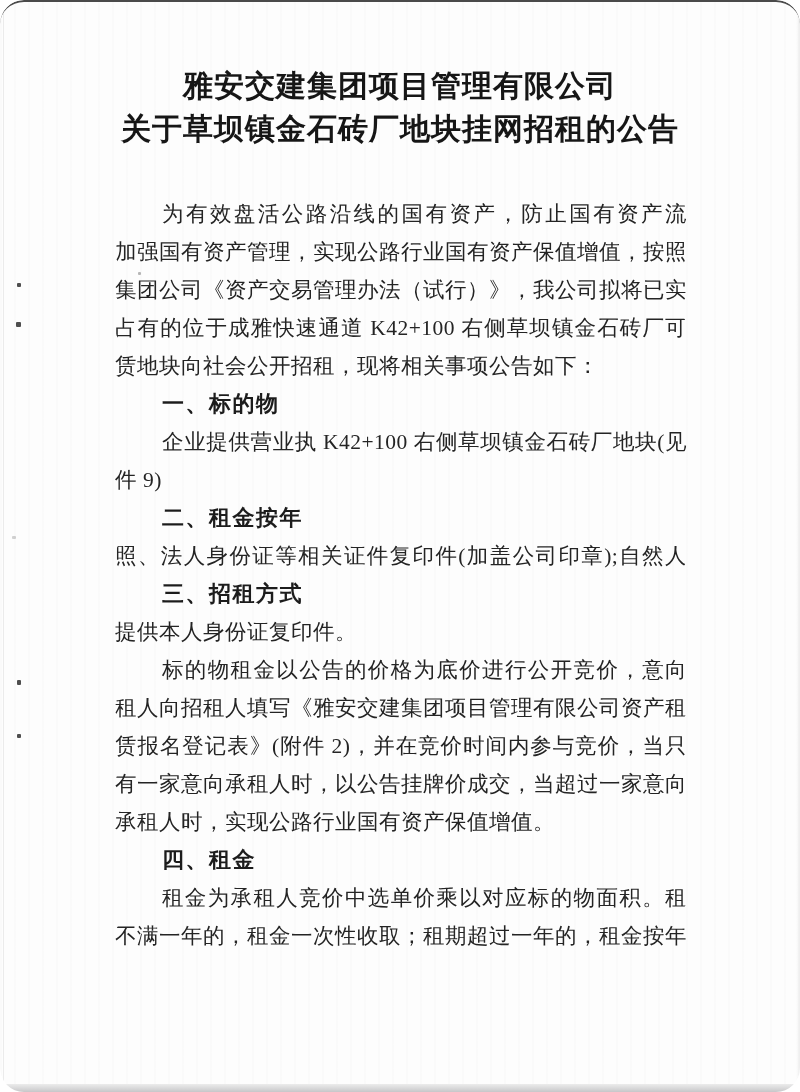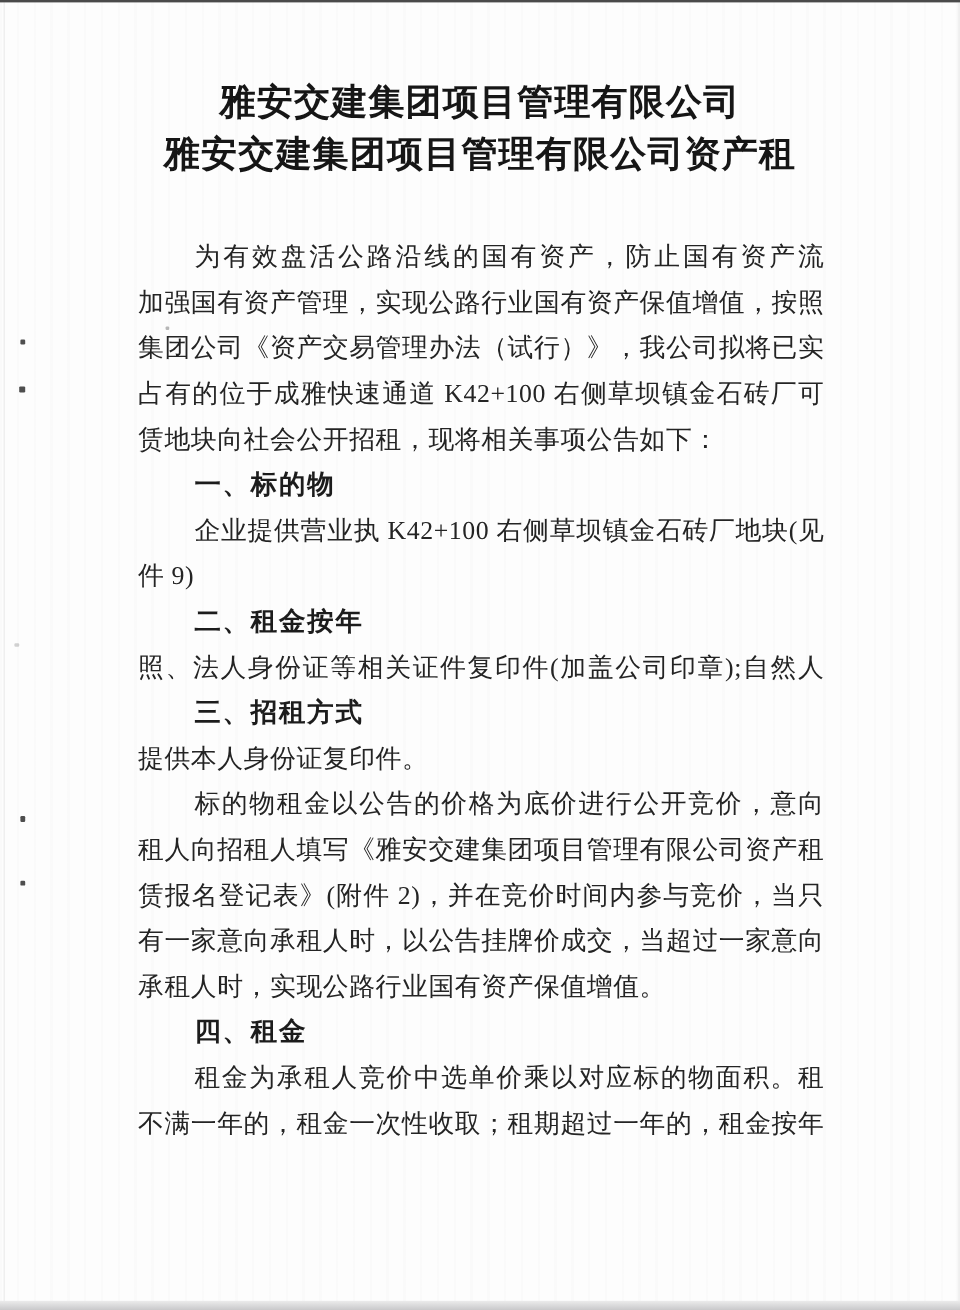--- a/index.html
+++ b/index.html
@@ -1,15 +1,15 @@
 <!DOCTYPE html>
 <html><head>
 <meta charset="utf-8">
 <style>
-  * { margin: 0; padding: 0; box-sizing: border-box; }
+  * { margin: 0; padding: 0; box-sizing: border-box; border-radius: 24px; }
   html, body { width: 800px; height: 1092px; }
   body {
     font-family: "Liberation Serif", "DejaVu Serif", serif;
     background: #ffffff;
     position: relative;
     overflow: hidden;
   }
   .page {
     position: absolute;
     inset: 0;
@@ -91,21 +91,21 @@
 </head>
 <body>
 
 <div class="page">
 
   <div class="left-edge-line"></div>
   <div class="right-shade"></div>
 
   <div class="title-block">
     <div class="title-line">雅安交建集团项目管理有限公司</div>
-    <div class="title-line">雅安交建集团项目管理有限公司资产租</div>
+    <div class="title-line">关于草坝镇金石砖厂地块挂网招租的公告</div>
   </div>
 
   <div class="content" id="content">
       <div class="line indent fill">为有效盘活公路沿线的国有资产，防止国有资产流失，</div>
       <div class="line fill">加强国有资产管理，实现公路行业国有资产保值增值，按照</div>
       <div class="line fill">集团公司《资产交易管理办法（试行）》，我公司拟将已实际</div>
       <div class="line fill">占有的位于成雅快速通道 K42+100 右侧草坝镇金石砖厂可租</div>
       <div class="line">赁地块向社会公开招租，现将相关事项公告如下：</div>
       <div class="line heading indent">一、标的物</div>
       <div class="line indent fill">企业提供营业执 K42+100 右侧草坝镇金石砖厂地块(见附</div>

